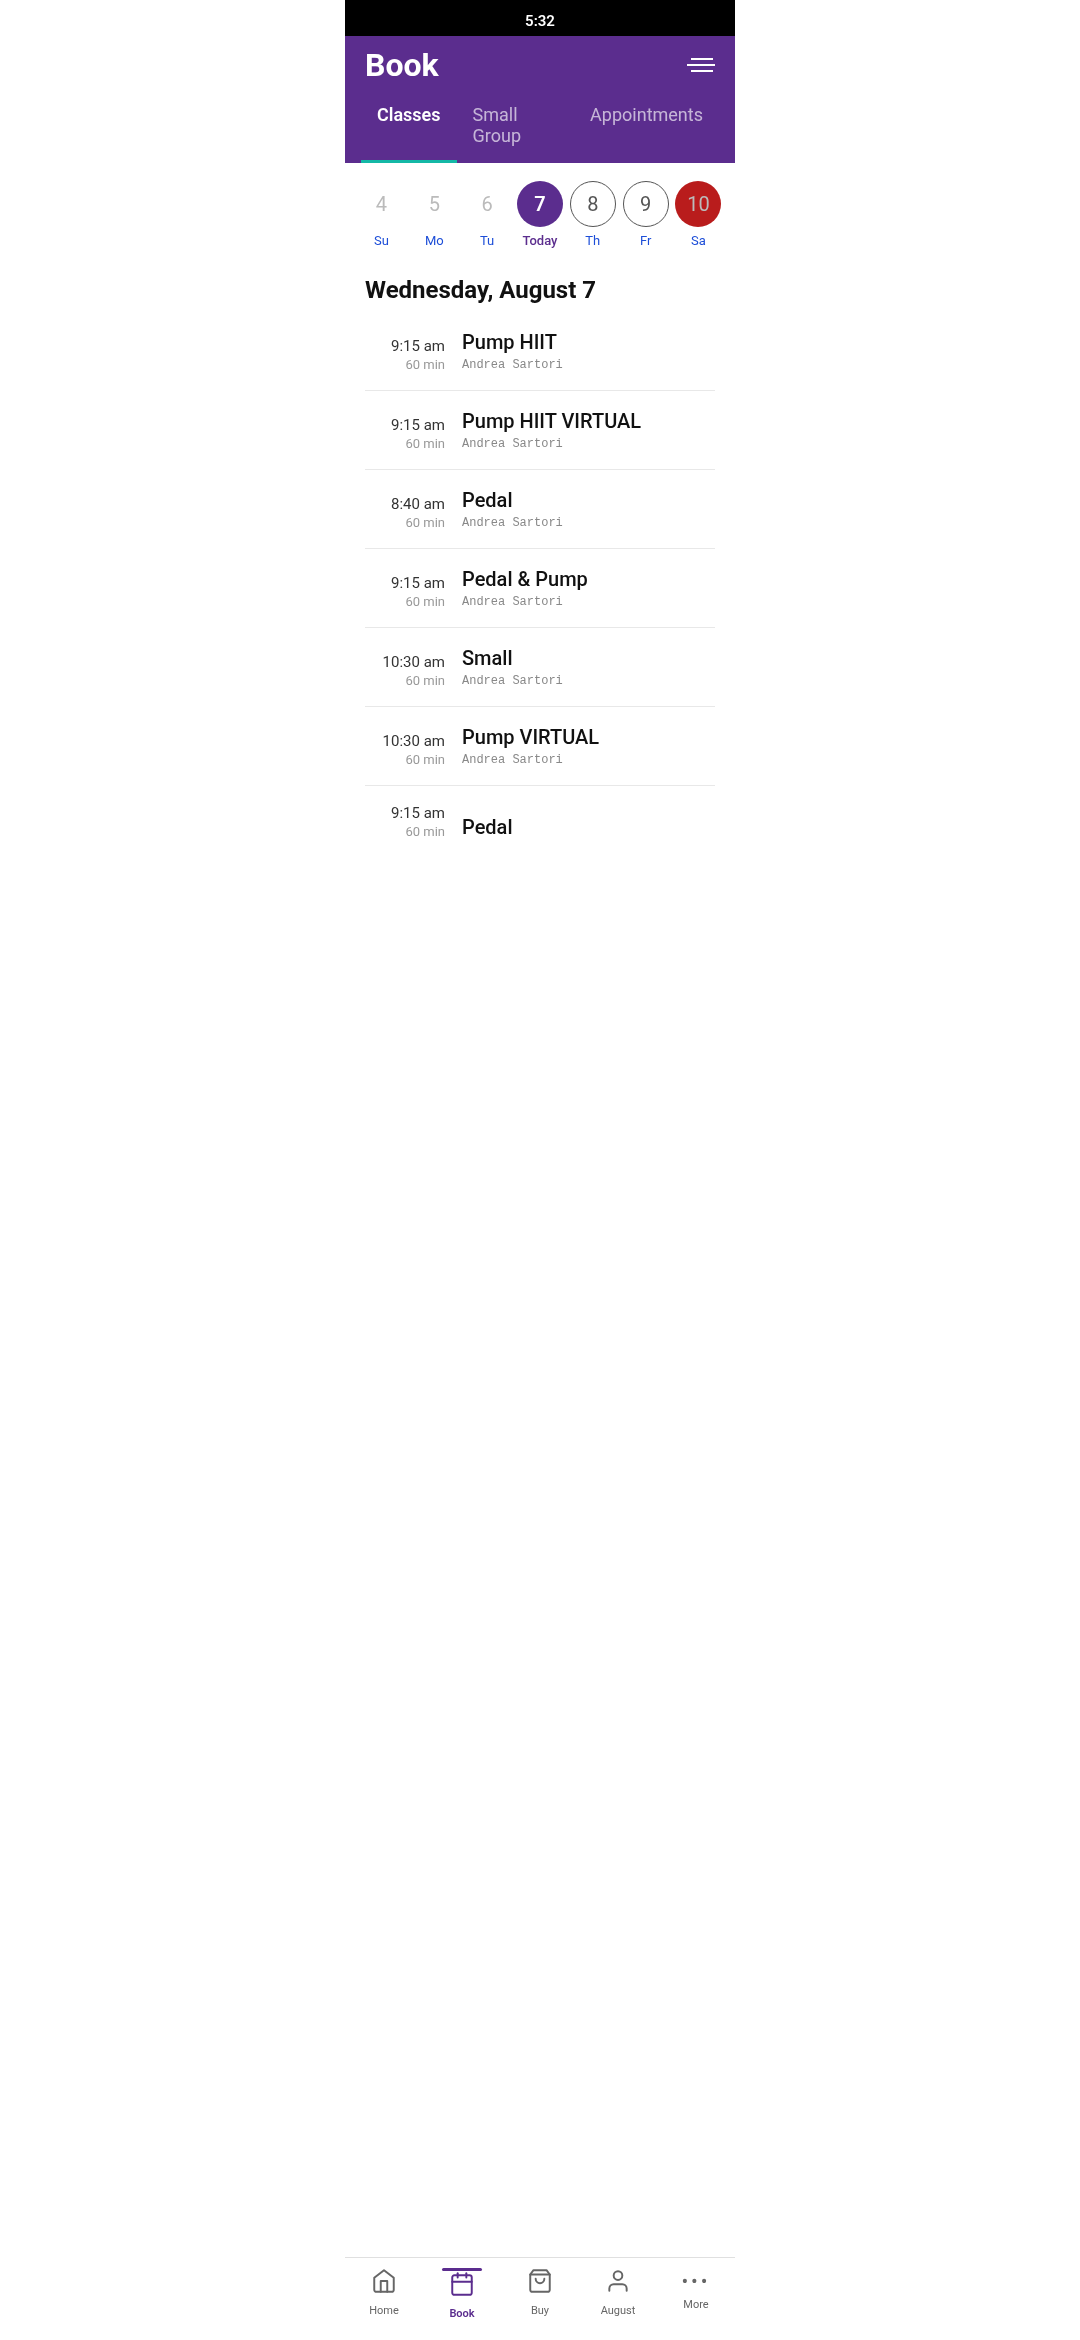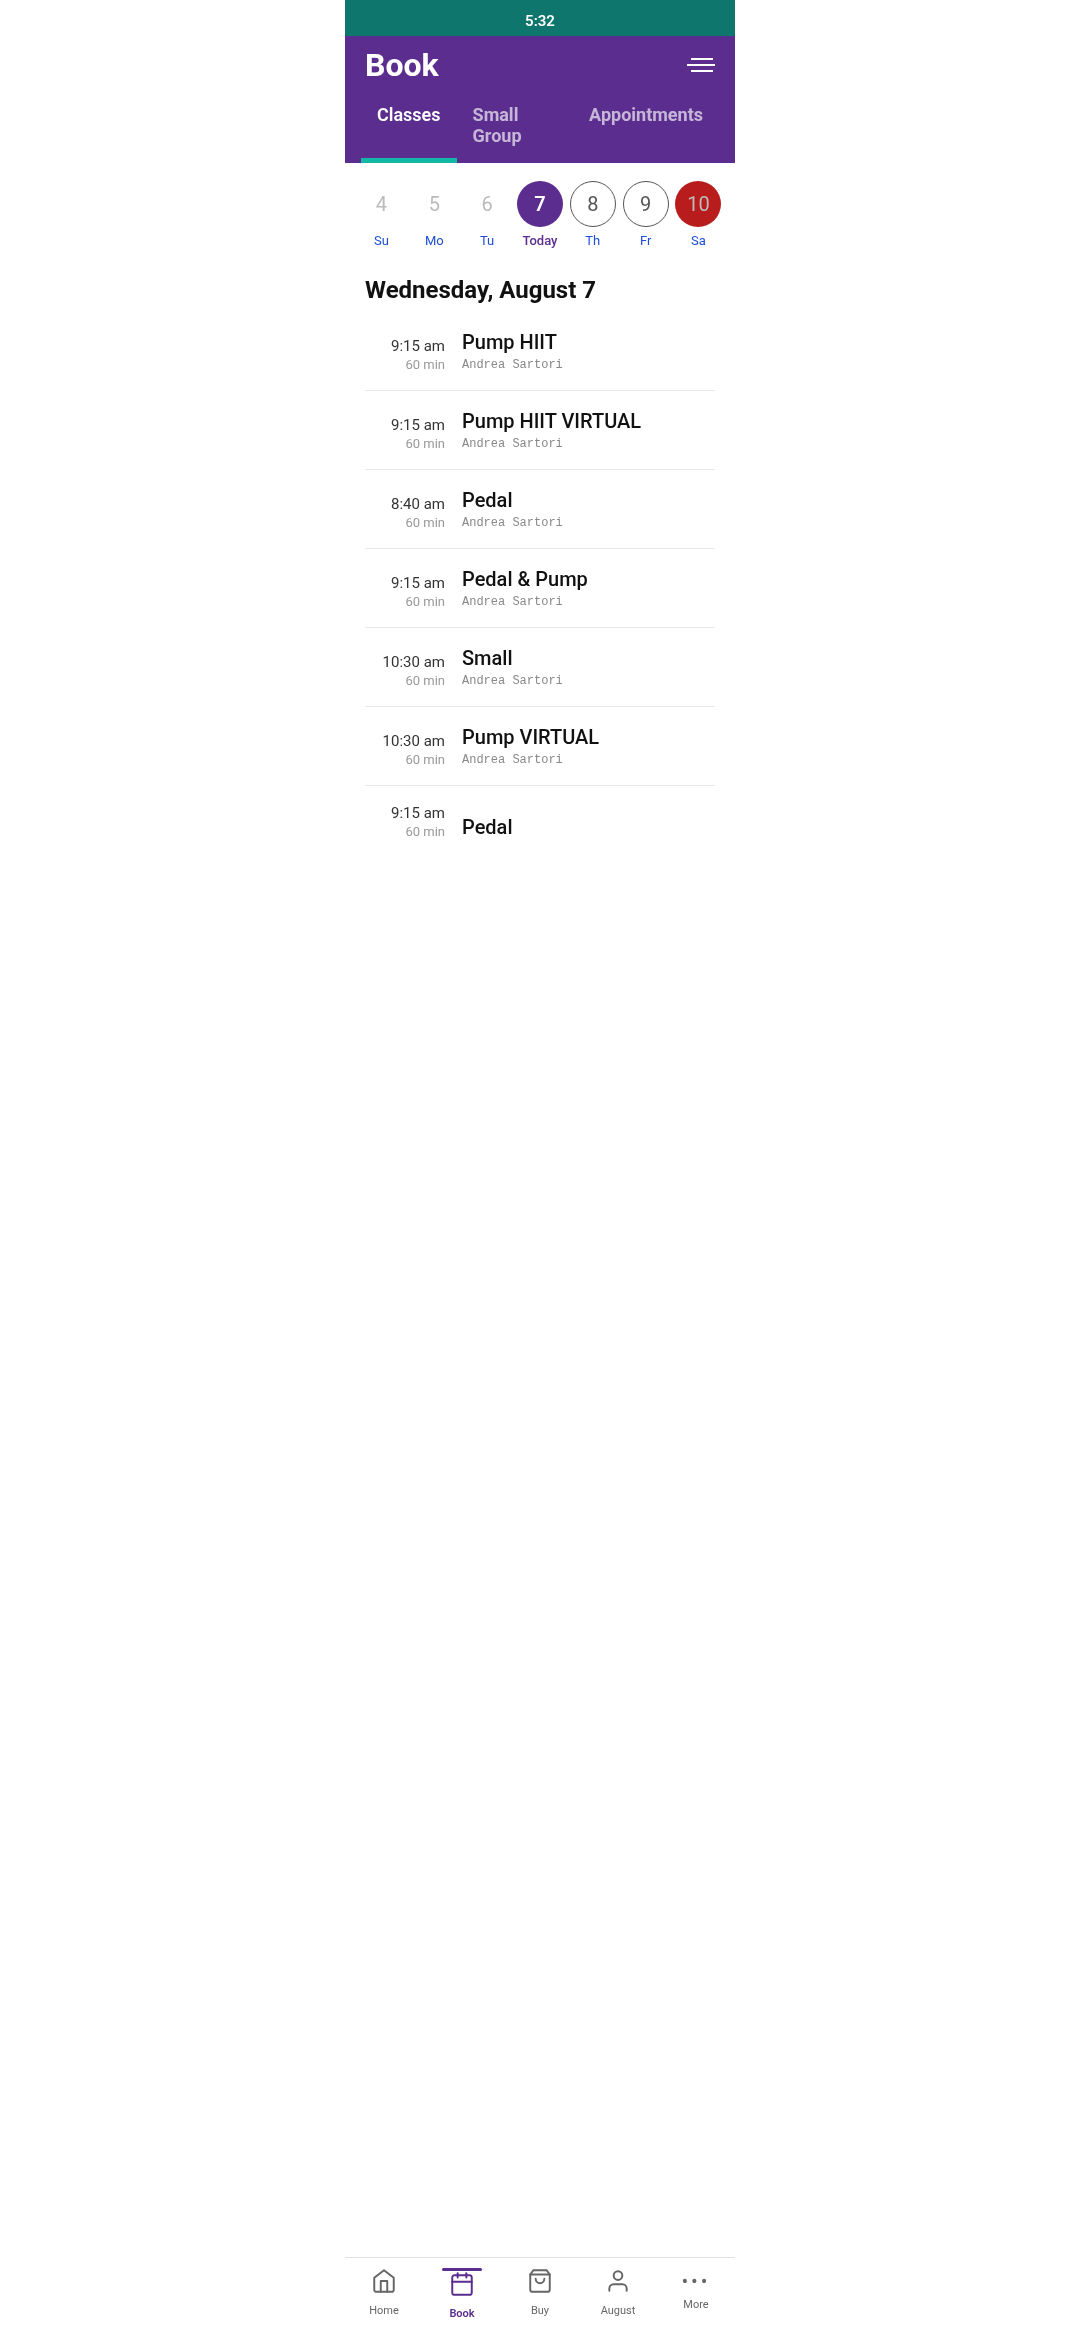--- a/index.html
+++ b/index.html
@@ -9,21 +9,21 @@
       background: #fff;
       width: 390px;
       margin: 0 auto;
       min-height: 844px;
       position: relative;
       overflow-x: hidden;
     }
 
     
     .status-bar {
-      background: #0f766e;
+      background: #000000;
       color: #fff;
       text-align: center;
       padding: 12px 0 6px;
       font-size: 15px;
       font-weight: 600;
     }
 
     
     .header {
       background: #5b2d8e;
@@ -60,25 +60,25 @@
       display: flex;
       padding: 14px 16px 0;
       gap: 0;
     }
     .tab {
       color: rgba(255,255,255,0.65);
       font-size: 18px;
       padding: 6px 16px 14px;
       cursor: pointer;
       border-bottom: 3px solid transparent;
-      font-weight: 700;
+      font-weight: 400;
     }
     .tab.active {
       color: #fff;
-      border-bottom: 5px solid #14b8a6;
+      border-bottom: 3px solid #14b8a6;
       font-weight: 600;
     }
 
     
     .calendar-strip {
       padding: 18px 10px 10px;
       display: flex;
       justify-content: space-around;
       background: #fff;
     }

